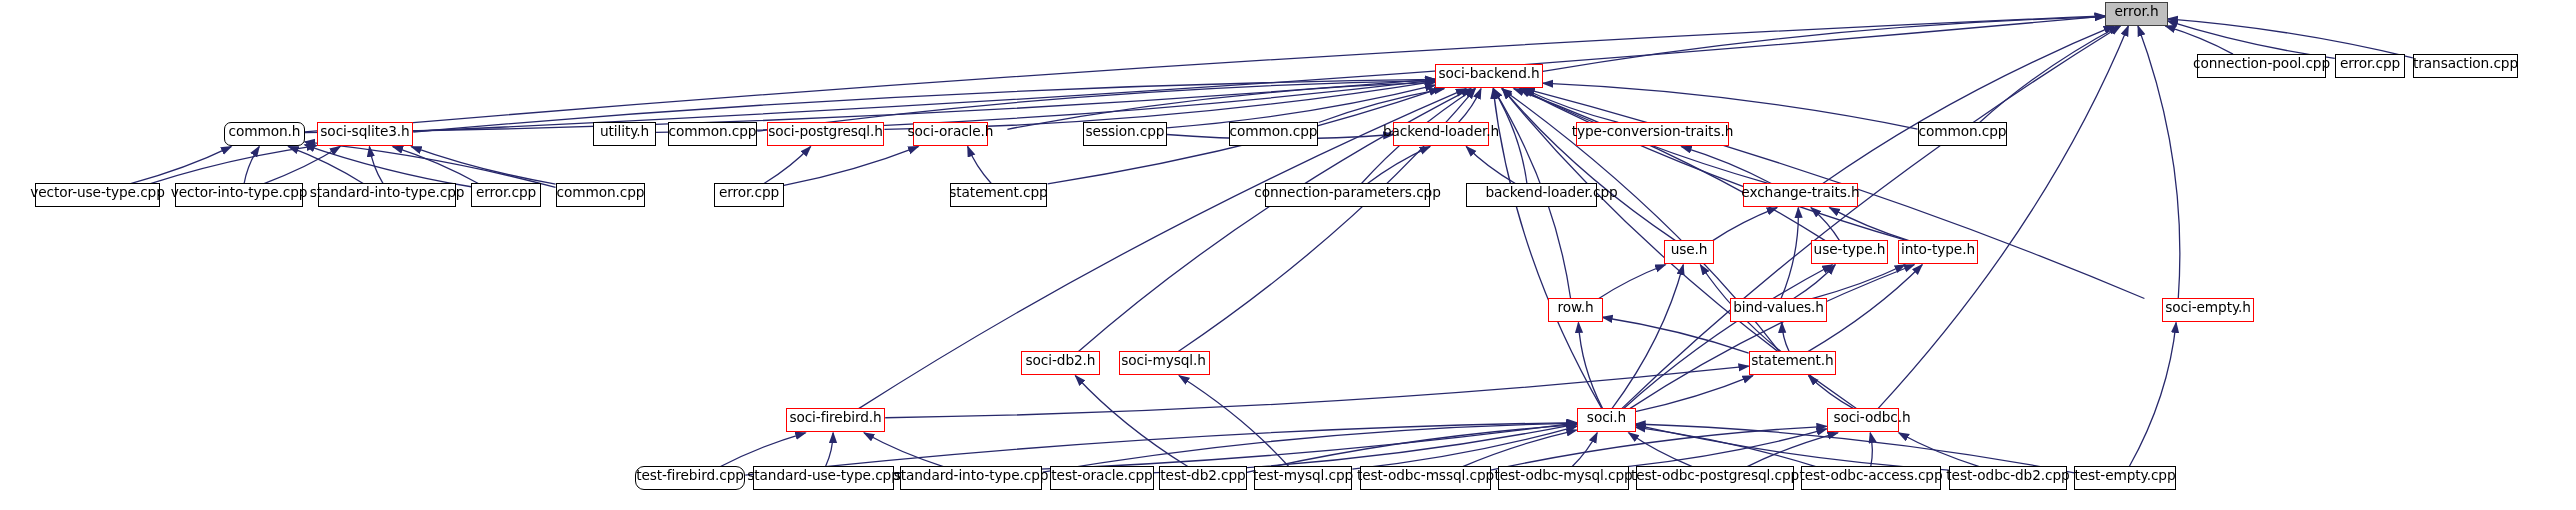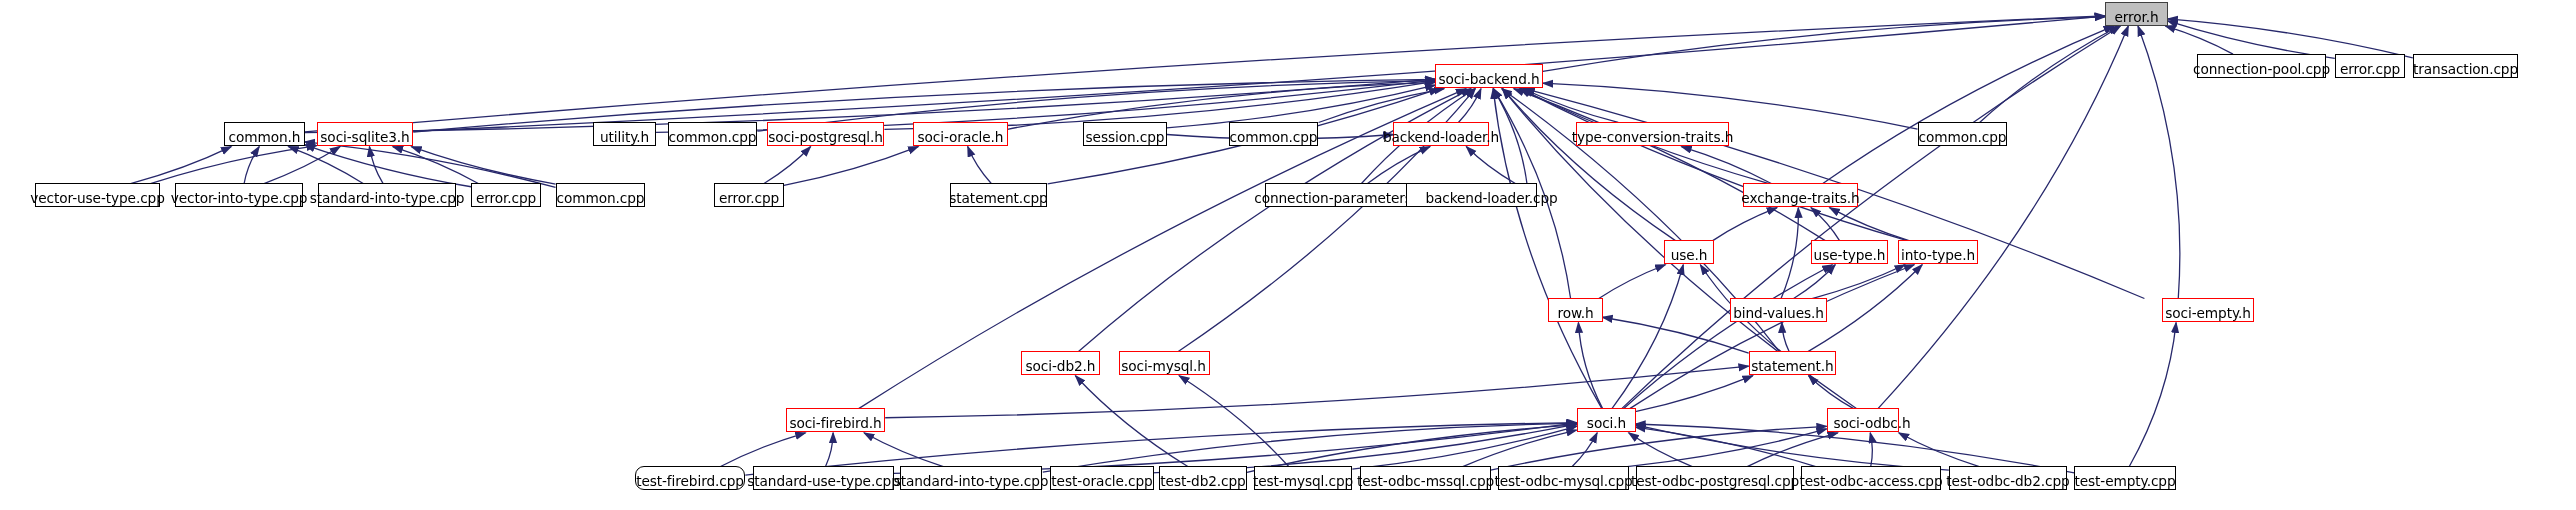--- a/index.html
+++ b/index.html
@@ -9,21 +9,21 @@
     height:511px;
     background:#ffffff;
     font-family:"DejaVu Sans","Liberation Sans",sans-serif;
     overflow:hidden;
   }
   #edges{position:absolute;left:0;top:0;width:2576px;height:511px;}
   .node{
     position:absolute;
     box-sizing:border-box;
     display:flex;
-    align-items:flex-end;
+    align-items:flex-start;
     justify-content:center;
     height:24px;
     background:#ffffff;
     border:0.8px solid #000000;
     font-size:13.7px;
     color:#000000;
     white-space:nowrap;
     padding:0 8px;
     z-index:5;
     letter-spacing:-0.1px;
@@ -149,36 +149,36 @@
       </div>
       <div class="node " style="left: 2335px; top: 54px; width: 70px;">
         <span class="lbl">error.cpp</span>
       </div>
       <div class="node " style="left: 2413px; top: 54px; width: 105px;">
         <span class="lbl">transaction.cpp</span>
       </div>
       <div class="node hdr" style="left: 1435px; top: 64px; width: 108px;">
         <span class="lbl">soci-backend.h</span>
       </div>
-      <div class="node " style="left: 224px; top: 122px; width: 81px;">
+      <div class="node " style="left: 224px; top: 122px; width: 81px; border-radius: 7px;">
         <span class="lbl">common.h</span>
       </div>
       <div class="node hdr" style="left: 317px; top: 122px; width: 96px;">
         <span class="lbl">soci-sqlite3.h</span>
       </div>
       <div class="node " style="left: 593px; top: 122px; width: 63px;">
         <span class="lbl">utility.h</span>
       </div>
       <div class="node " style="left: 668px; top: 122px; width: 89px;">
         <span class="lbl">common.cpp</span>
       </div>
       <div class="node hdr" style="left: 767px; top: 122px; width: 117px;">
         <span class="lbl">soci-postgresql.h</span>
       </div>
-      <div class="node hdr" style="left: 913px; top: 122px; width: 95px;">
+      <div class="node hdr" style="left: 913px; top: 122px; width: 75px;">
         <span class="lbl">soci-oracle.h</span>
       </div>
       <div class="node " style="left: 1083px; top: 122px; width: 84px;">
         <span class="lbl">session.cpp</span>
       </div>
       <div class="node " style="left: 1229px; top: 122px; width: 89px;">
         <span class="lbl">common.cpp</span>
       </div>
       <div class="node hdr" style="left: 1393px; top: 122px; width: 96px;">
         <span class="lbl">backend-loader.h</span>
@@ -206,21 +206,21 @@
       </div>
       <div class="node " style="left: 714px; top: 183px; width: 70px;">
         <span class="lbl">error.cpp</span>
       </div>
       <div class="node " style="left: 950px; top: 183px; width: 97px;">
         <span class="lbl">statement.cpp</span>
       </div>
       <div class="node " style="left: 1265px; top: 183px; width: 165px;">
         <span class="lbl">connection-parameters.cpp</span>
       </div>
-      <div class="node " style="left: 1406px; top: 183px; width: 131px; padding-left: 48px;">
+      <div class="node " style="left: 1466px; top: 183px; width: 131px; padding-left: 48px;">
         <span class="lbl">backend-loader.cpp</span>
       </div>
       <div class="node hdr" style="left: 1743px; top: 183px; width: 115px;">
         <span class="lbl">exchange-traits.h</span>
       </div>
       <div class="node hdr" style="left: 1664px; top: 240px; width: 50px;">
         <span class="lbl">use.h</span>
       </div>
       <div class="node hdr" style="left: 1811px; top: 240px; width: 77px; padding-left: 8px;">
         <span class="lbl">use-type.h</span>

